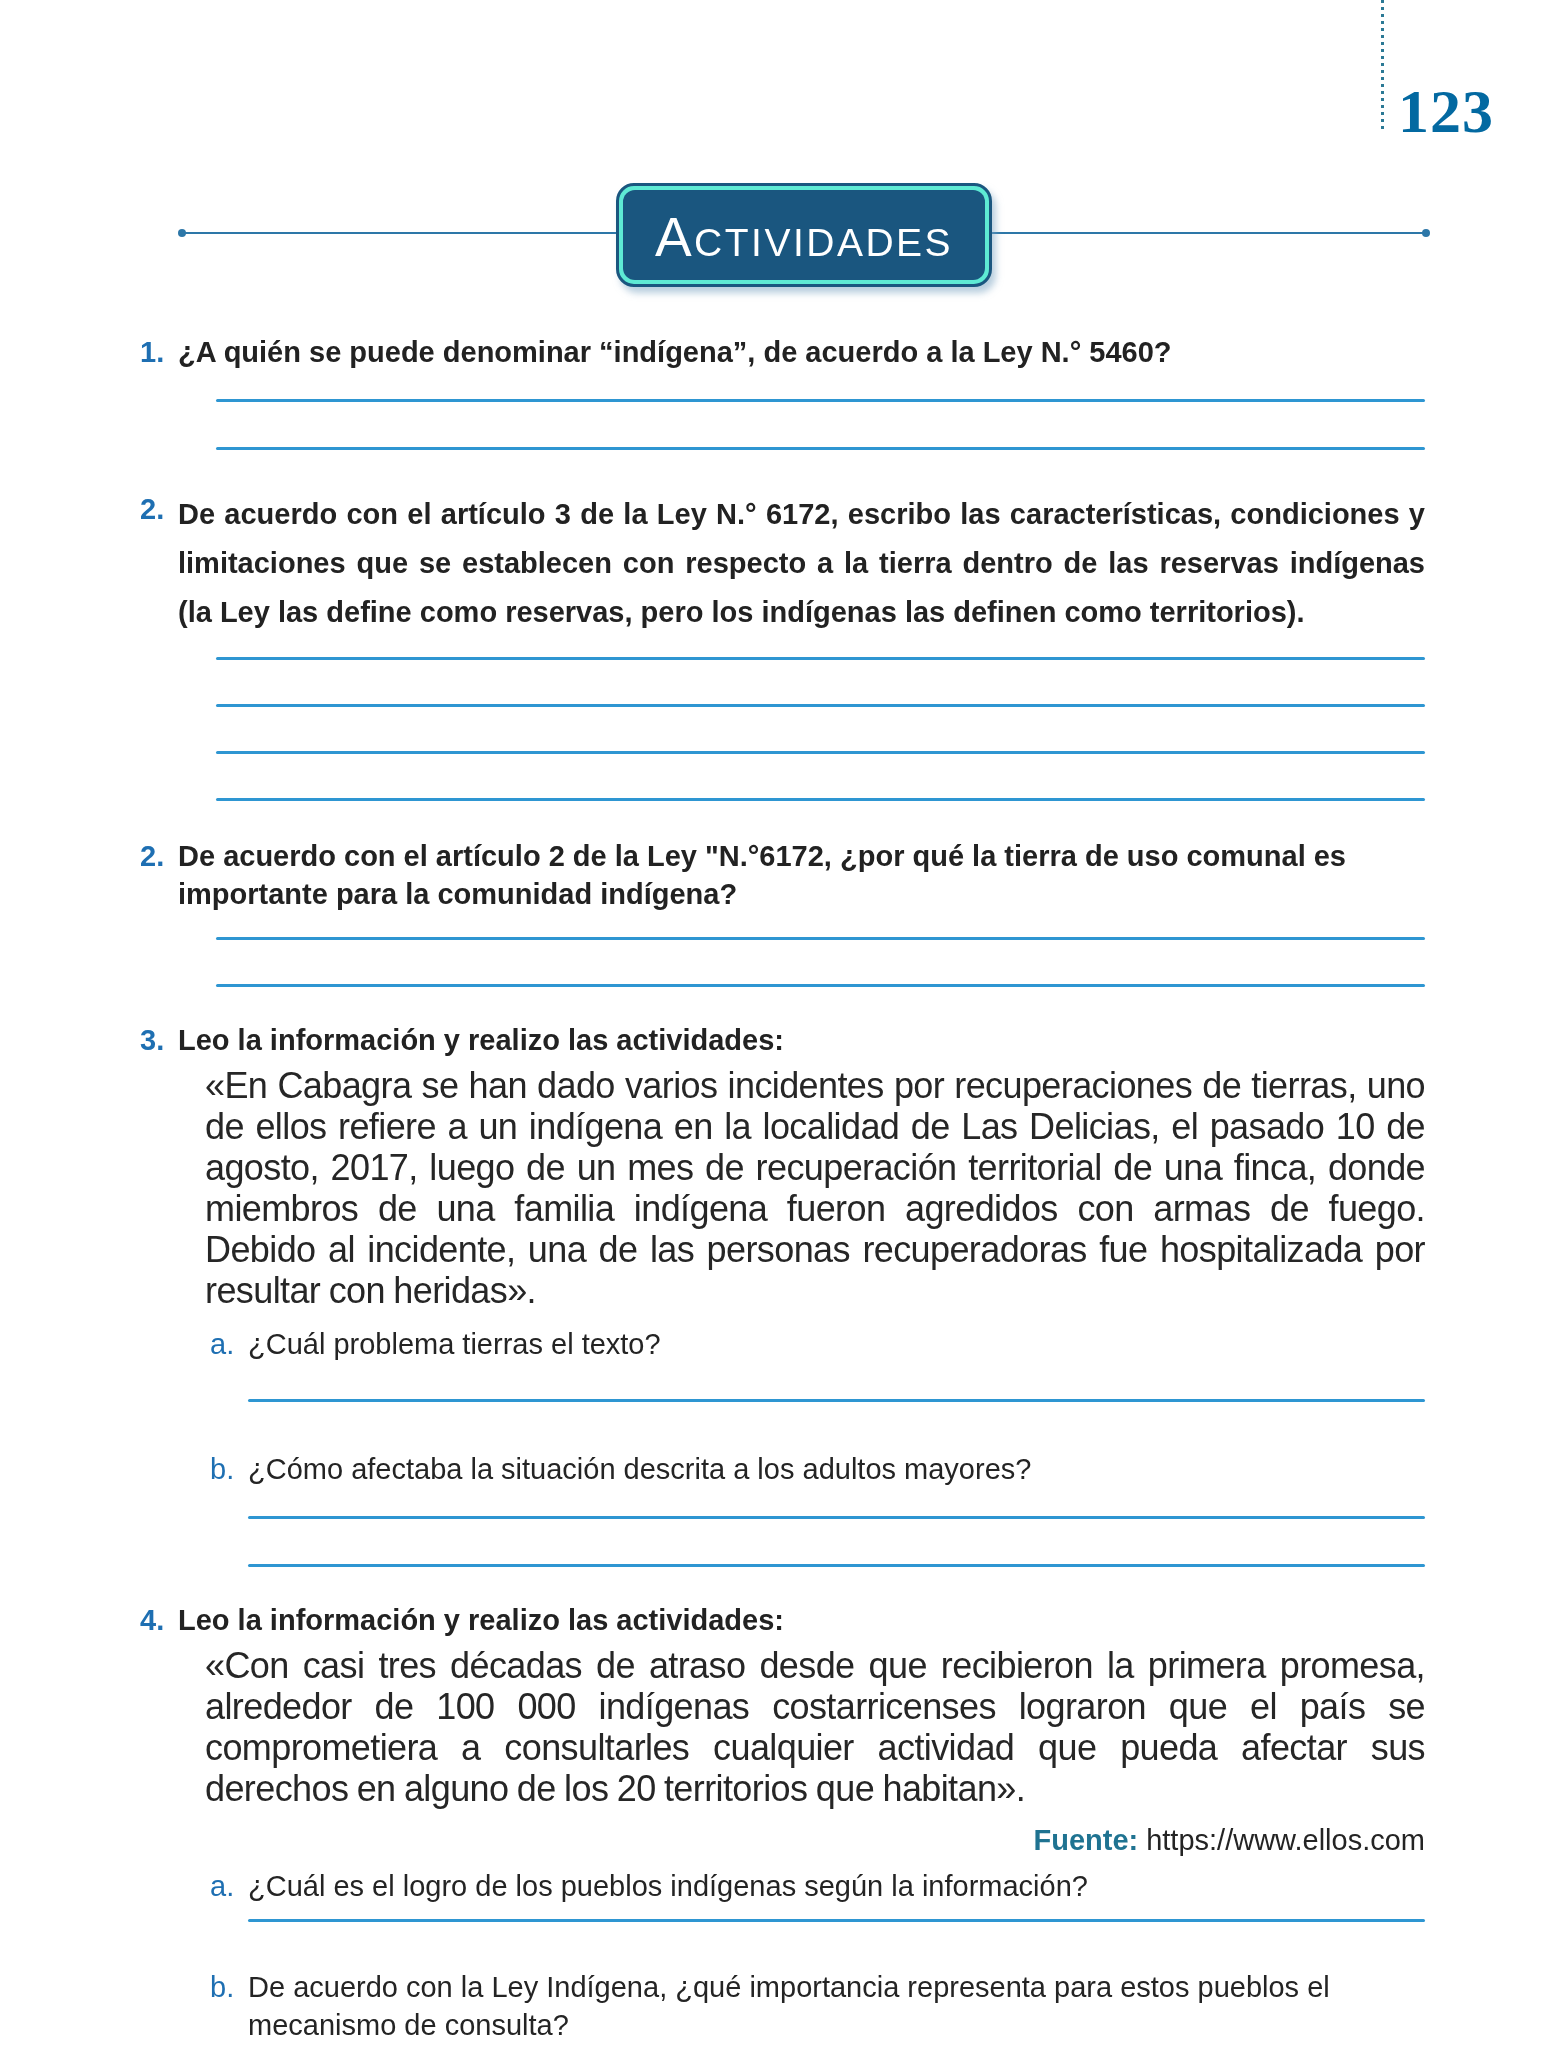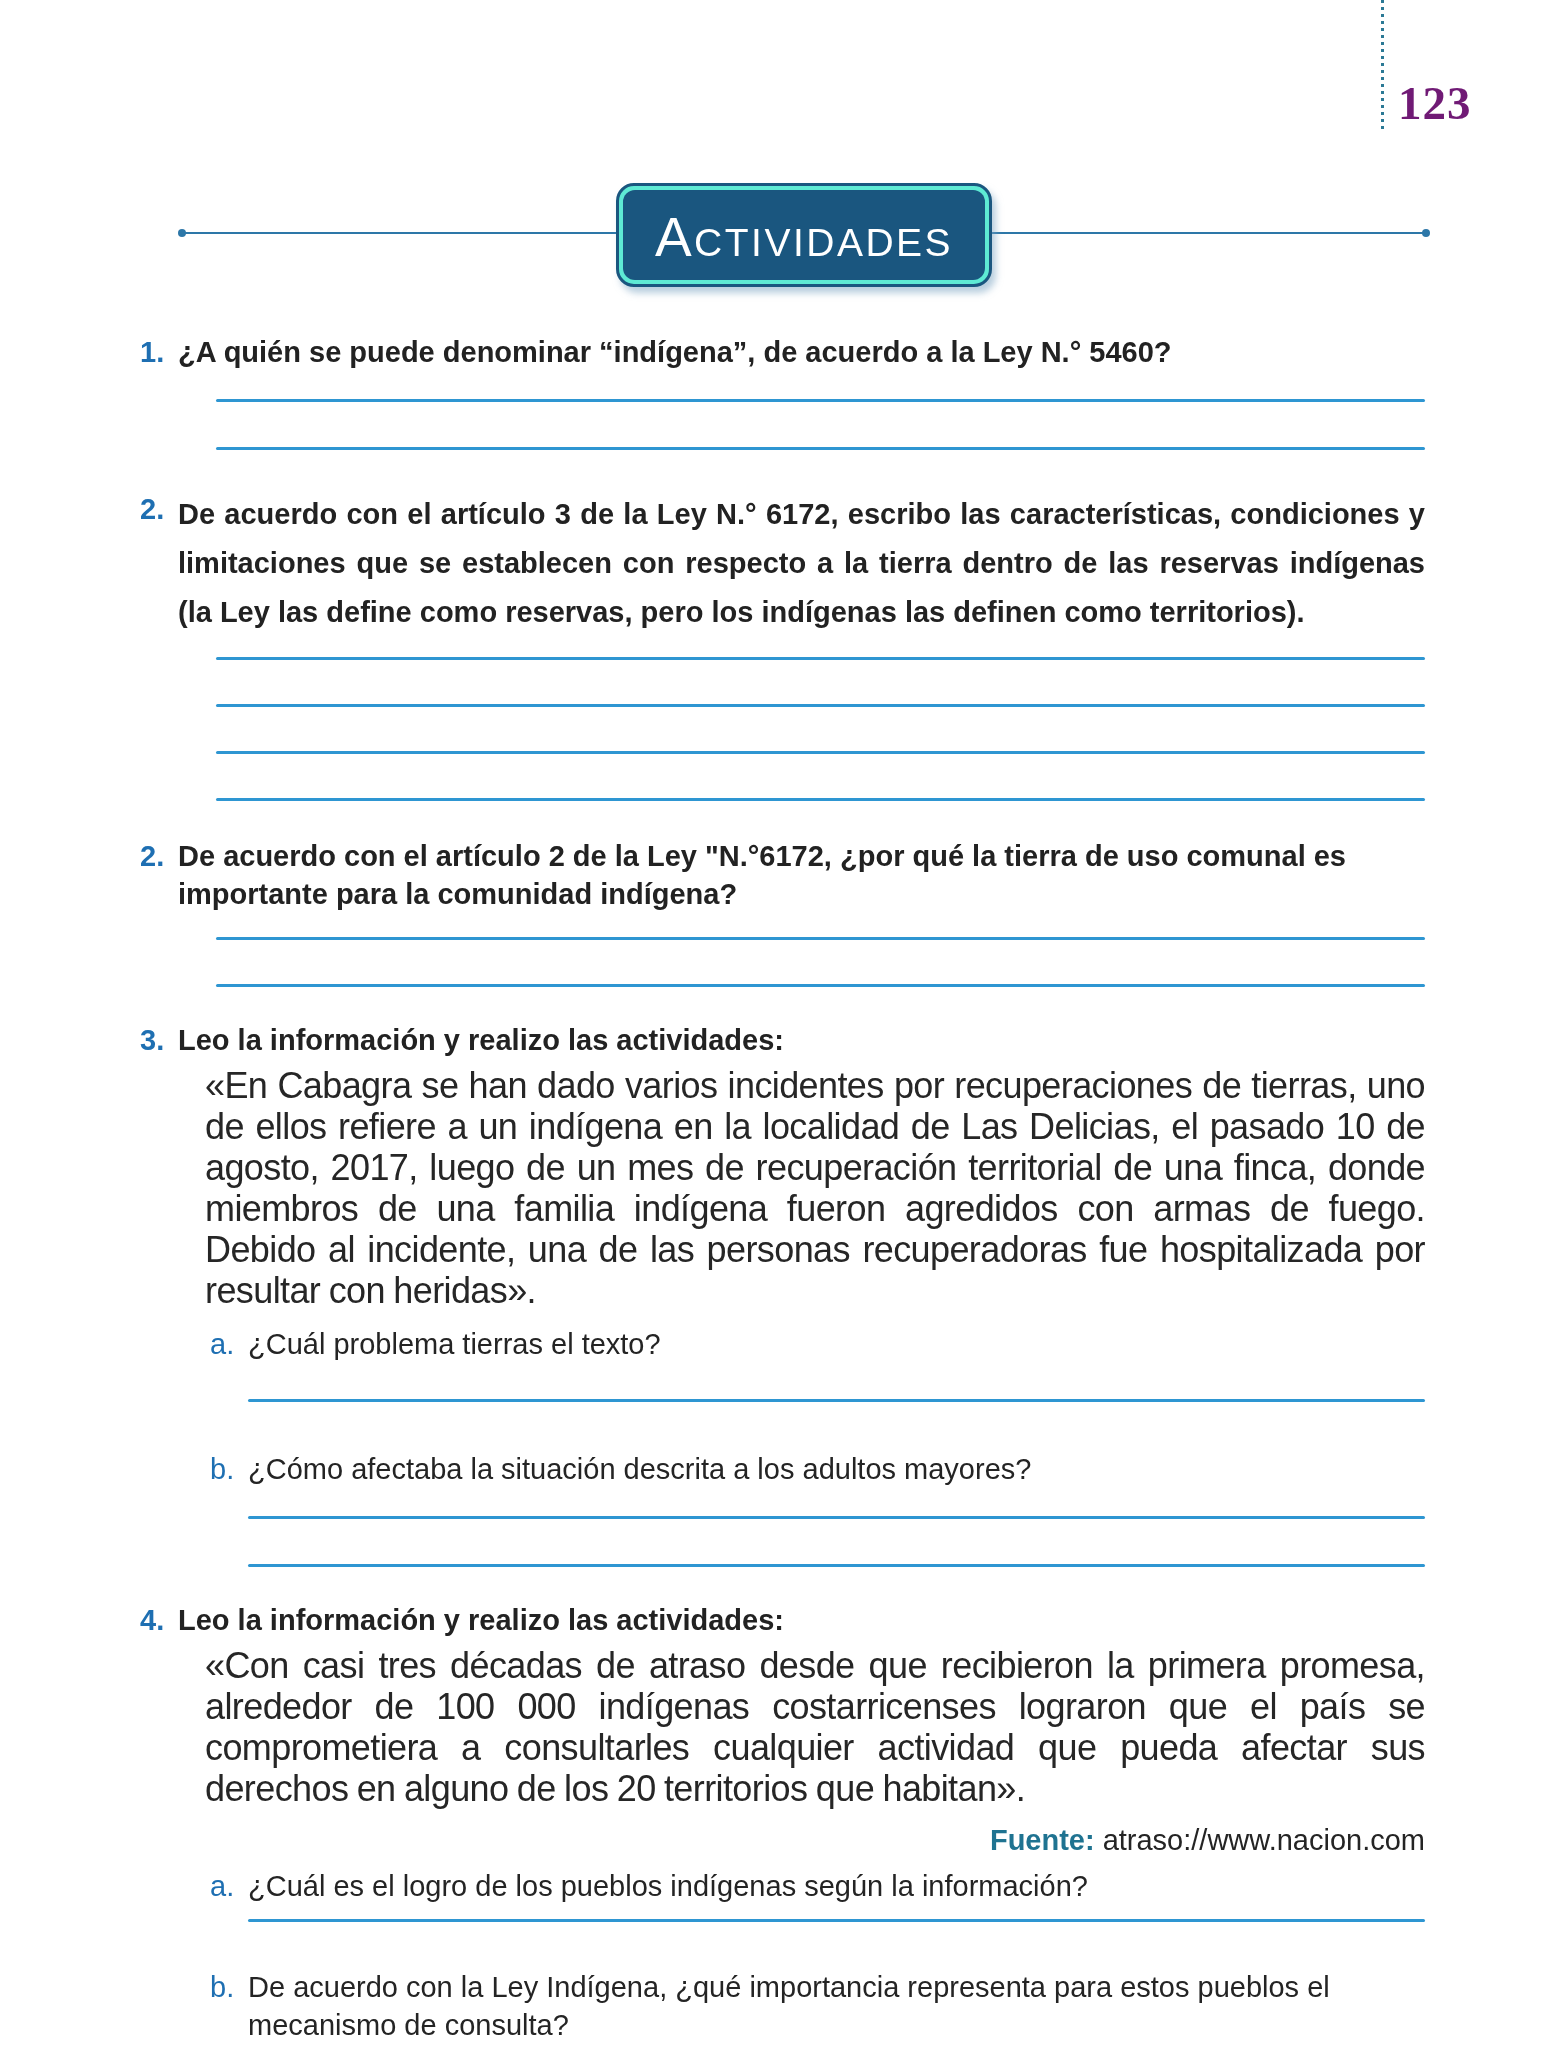--- a/index.html
+++ b/index.html
@@ -13,21 +13,21 @@
     overflow:hidden;
   }
   
   .dotline{
     position:absolute;top:0;left:1381px;width:3px;height:130px;
     background:repeating-linear-gradient(to bottom,#2b7995 0 3px,transparent 3px 7px);
   }
   .pagenum{
     position:absolute;top:76px;left:1398px;
     font-family:"Liberation Serif",serif;font-weight:700;
-    font-size:47px;color:#701a75;letter-spacing:1px;
+    font-size:62px;color:#0369a1;letter-spacing:1px;
   }
   
   .badge-row{position:relative;height:98px;margin-top:183px;}
   .divider{
     position:absolute;left:183px;right:139px;top:49px;height:2px;background:#2d77a8;
   }
   .divider::before,.divider::after{
     content:"";position:absolute;top:-3px;width:8px;height:8px;border-radius:50%;background:#2d77a8;
   }
   .divider::before{left:-5px;}
@@ -139,21 +139,21 @@
   </div>
   <div class="line sub-line mt28"></div>
   <div class="line sub-line mt45"></div>
 
   <div class="q mt34">
     <span class="qnum">4.</span>
     <span class="qtext">Leo la información y realizo las actividades:</span>
   </div>
   <div class="quote mt6">«Con casi tres décadas de atraso desde que recibieron la primera promesa, alrededor de 100 000 indígenas costarricenses lograron que el país se comprometiera a consultarles cualquier actividad que pueda afectar sus derechos en alguno de los 20 territorios que habitan».</div>
   <div class="source mt12">
-    <span class="slabel">Fuente:</span><span>atraso://www.nacion.com</span>
+    <span class="slabel">Fuente:</span><span>https://www.ellos.com</span>
   </div>
   <div class="sub mt8">
     <span class="sletter">a.</span>
     <span class="stext">¿Cuál es el logro de los pueblos indígenas según la información?</span>
   </div>
   <div class="line sub-line mt14"></div>
   <div class="sub mt46">
     <span class="sletter">b.</span>
     <span class="stext">De acuerdo con la Ley Indígena, ¿qué importancia representa para estos pueblos el mecanismo de consulta?</span>
   </div>

